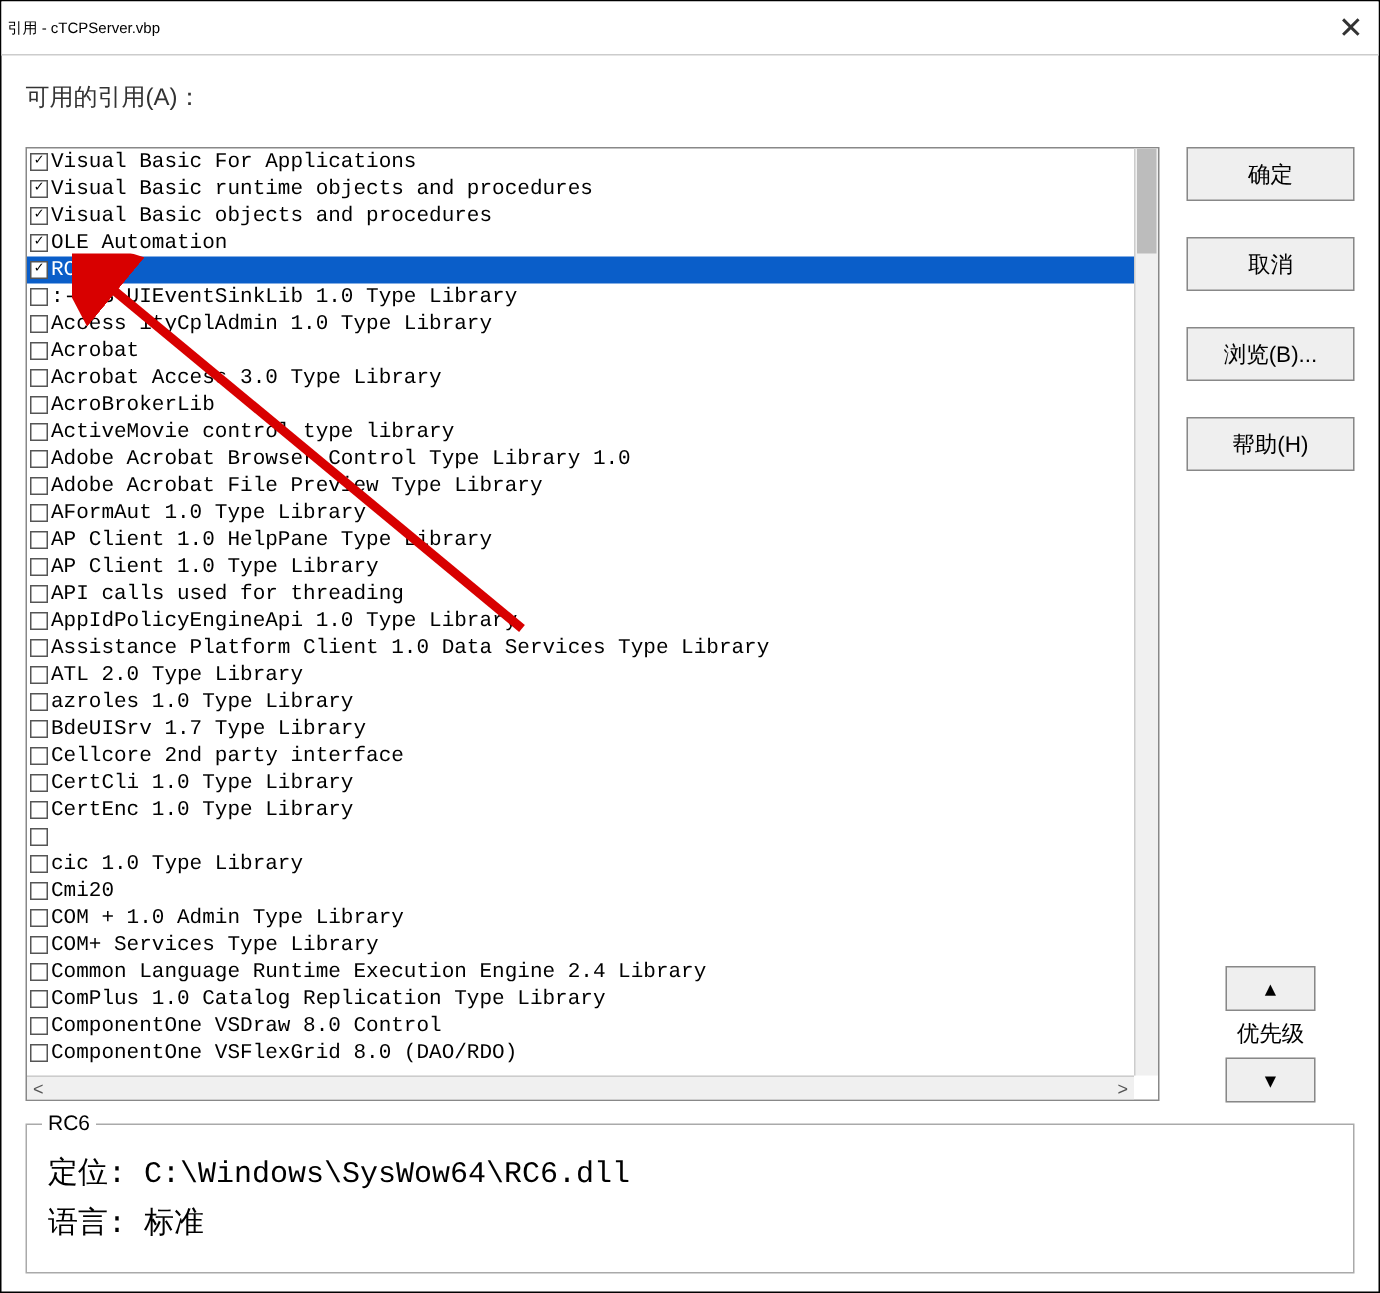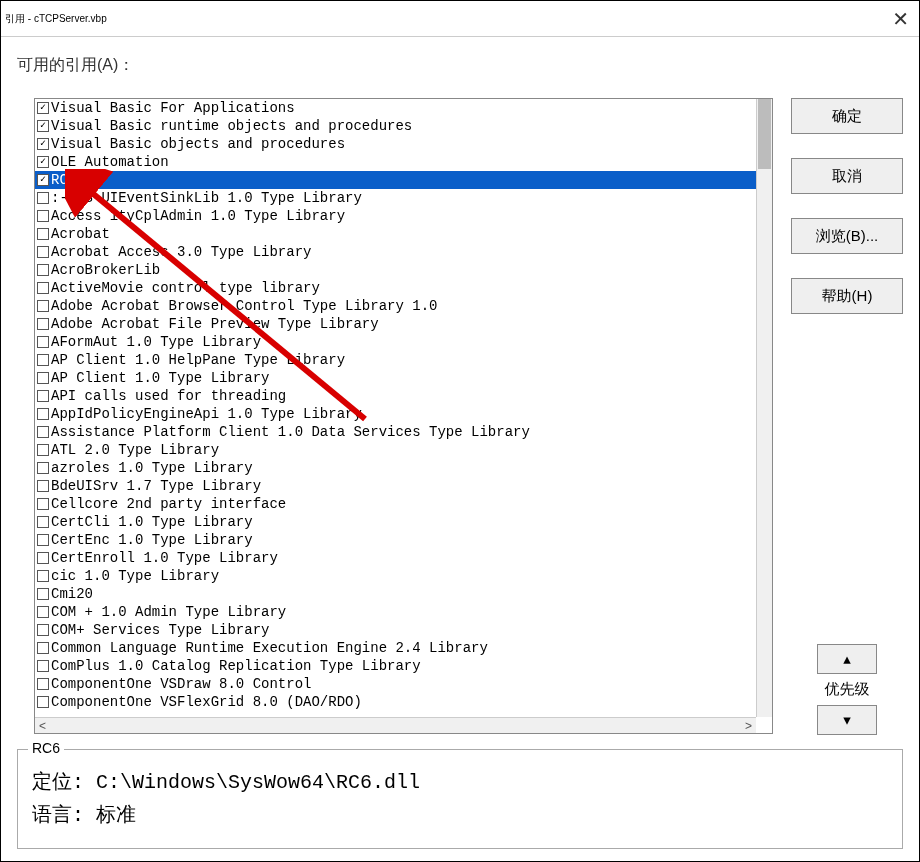--- a/index.html
+++ b/index.html
@@ -47,21 +47,20 @@
 }
 .top-label {
   font-size: 16px;
   color: #333;
   margin-bottom: 22px;
 }
 .main-row {
   display: flex;
   flex: 1;
   gap: 18px;
-  margin-left: 17px;
 }
 .list-col {
   flex: 1;
   display: flex;
   flex-direction: column;
 }
 .listbox {
   border: 1px solid #888;
   height: 636px;
   position: relative;
@@ -310,21 +309,20 @@
               <div class="list-item">
                 <span class="chk"></span>
                 <span class="item-text">CertCli 1.0 Type Library</span>
               </div>
               <div class="list-item">
                 <span class="chk"></span>
                 <span class="item-text">CertEnc 1.0 Type Library</span>
               </div>
               <div class="list-item">
                 <span class="chk"></span>
-                <span class="item-text">CertEnroll 1.0 Type Library</span>
               </div>
               <div class="list-item">
                 <span class="chk"></span>
                 <span class="item-text">cic 1.0 Type Library</span>
               </div>
               <div class="list-item">
                 <span class="chk"></span>
                 <span class="item-text">Cmi20</span>
               </div>
               <div class="list-item">

